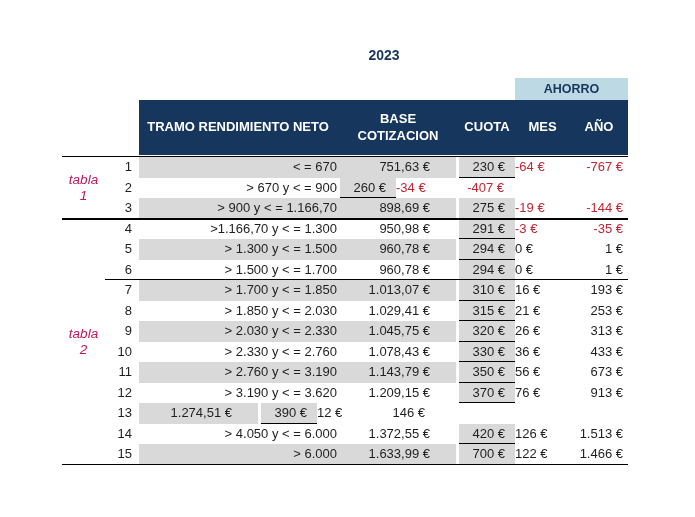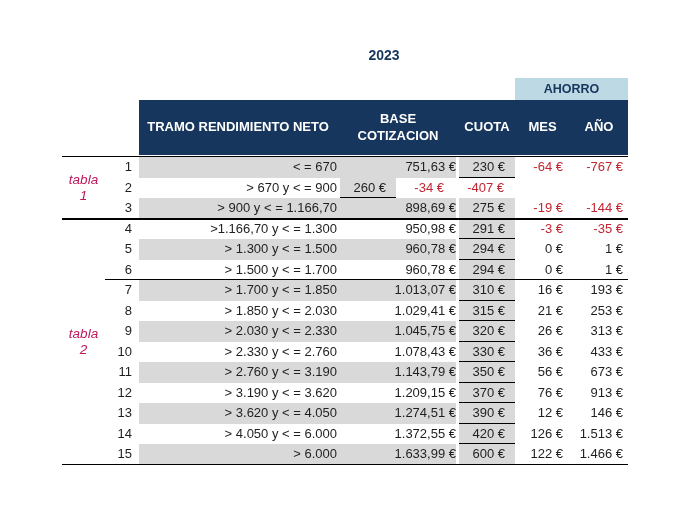--- a/index.html
+++ b/index.html
@@ -26,25 +26,25 @@
   .th-cuota { width:56px; }
   .th-mes   { width:55px; }
   .th-ano   { width:58px; }
 
   .tbody { position:absolute; left:62px; top:157px; width:566px; }
   .row { display:flex; height:20.5px; line-height:20.6px; font-size:13px; white-space:nowrap; }
   .cell { height:100%; }
   .c-spacer { width:43px; }
   .c-num    { width:34px; text-align:right; padding-right:7px; }
   .c-tramo  { width:198px; text-align:right; padding-left:5px; }
-  .c-base   { width:119px; text-align:right; }
+  .c-base   { width:119px; text-align:right; padding-right:26px; }
   .c-gap    { width:3px; }
   .c-cuota  { width:56px; text-align:right; padding-right:10px;
               background:var(--stripe); border-bottom:1.5px solid #000; }
-  .c-mes    { width:55px; text-align:right; padding-right:7px; }
+  .c-mes    { width:55px; text-align:left; padding-right:7px; }
   .c-ano    { width:58px; text-align:right; padding-right:5px; }
   .row.odd .c-tramo, .row.odd .c-base { background:var(--stripe); }
   .neg { color:var(--red); }
 
   .group-label {
     position:absolute; left:62px; width:43px; text-align:center;
     font-size:13.5px; line-height:1.18; color:#be185d;font-style:italic;
   }
   .group-label-1 { top:172px; }
   .group-label-2 { top:326px; }
@@ -197,21 +197,20 @@
     <div class="cell c-tramo">&gt; 3.190 y &lt; = 3.620</div>
     <div class="cell c-base">1.209,15 €</div>
     <div class="cell c-gap"></div>
     <div class="cell c-cuota">370 €</div>
     <div class="cell c-mes">76 €</div>
     <div class="cell c-ano">913 €</div>
   </div>
     <div class="row odd">
     <div class="cell c-spacer"></div>
     <div class="cell c-num">13</div>
-    <div class="cell c-tramo">&gt; 3.620 y &lt; = 4.050</div>
     <div class="cell c-base">1.274,51 €</div>
     <div class="cell c-gap"></div>
     <div class="cell c-cuota">390 €</div>
     <div class="cell c-mes">12 €</div>
     <div class="cell c-ano">146 €</div>
   </div>
     <div class="row even">
     <div class="cell c-spacer"></div>
     <div class="cell c-num">14</div>
     <div class="cell c-tramo">&gt; 4.050 y  &lt; = 6.000</div>
@@ -220,21 +219,21 @@
     <div class="cell c-cuota">420 €</div>
     <div class="cell c-mes">126 €</div>
     <div class="cell c-ano">1.513 €</div>
   </div>
     <div class="row odd">
     <div class="cell c-spacer"></div>
     <div class="cell c-num">15</div>
     <div class="cell c-tramo">&gt; 6.000</div>
     <div class="cell c-base">1.633,99 €</div>
     <div class="cell c-gap"></div>
-    <div class="cell c-cuota">600 €</div>
+    <div class="cell c-cuota">700 €</div>
     <div class="cell c-mes">122 €</div>
     <div class="cell c-ano">1.466 €</div>
   </div>
   </div>
 
 <div class="group-label group-label-1">
   <div>tabla</div>
   <div>1</div>
 </div>
 <div class="group-label group-label-2">

